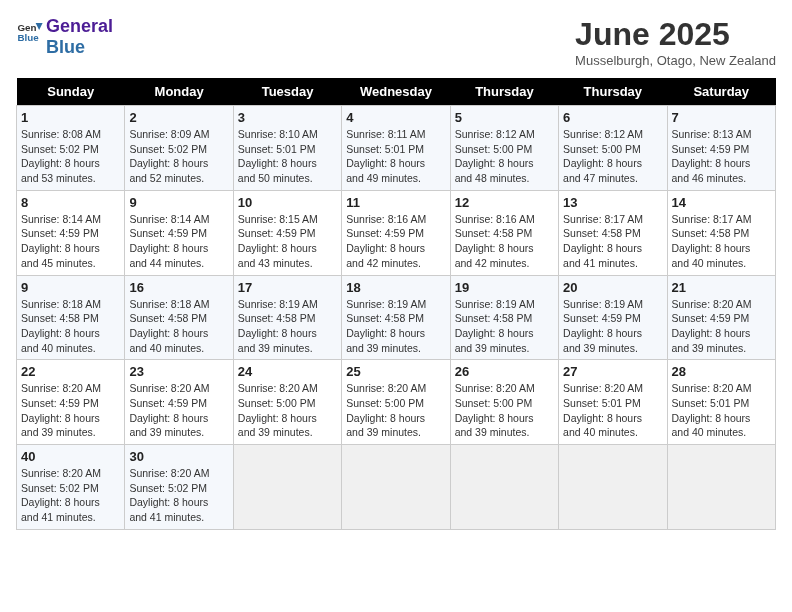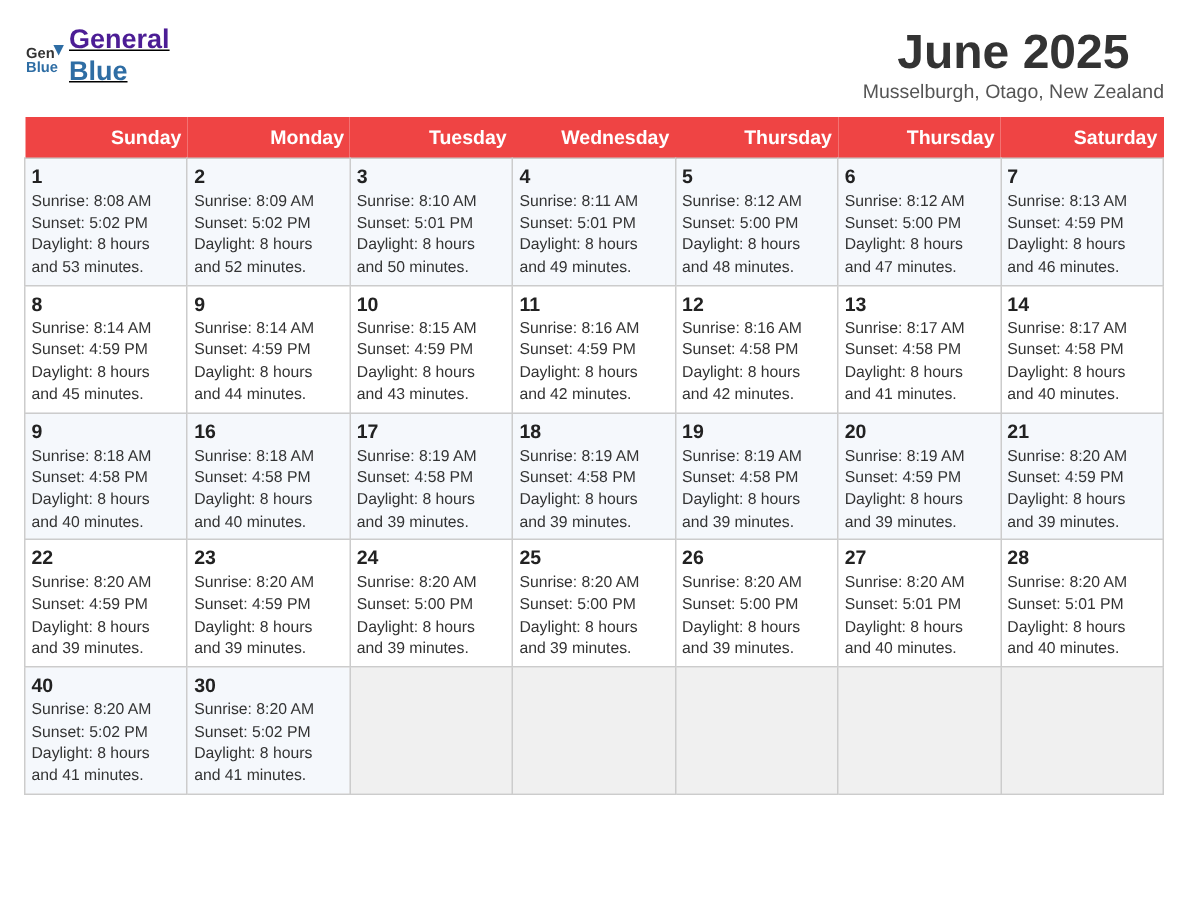--- a/index.html
+++ b/index.html
@@ -11,50 +11,49 @@
       padding: 16px;
     }
     .header-area {
       display: flex;
       justify-content: space-between;
       align-items: flex-start;
       margin-bottom: 10px;
     }
     .logo {
       display: flex;
-      align-items: center;
-      text-decoration: underline;
+      align-items: flex-start;
     }
     .logo-icon {
       width: 28px;
       height: 28px;
       margin-right: 2px;
     }
     .title-block {
-      text-align: center;
+      text-align: left;
     }
     .month-title {
       font-size: 32px;
       font-weight: bold;
       color: #333;
     }
     .location-title {
       font-size: 13px;
       color: #555;
     }
     .calendar-table {
       width: 100%;
       border-collapse: collapse;
       font-size: 11px;
     }
     .calendar-table th {
-      background-color: #ef4444;
+      background-color: #000000;
       color: #fff;
       padding: 6px 4px;
-      text-align: right;
+      text-align: center;
       font-size: 13px;
       font-weight: bold;
     }
     .calendar-table td {
       border: 1px solid #ccc;
       vertical-align: top;
       padding: 4px;
       width: 108px;
       min-height: 80px;
       background: #fff;

